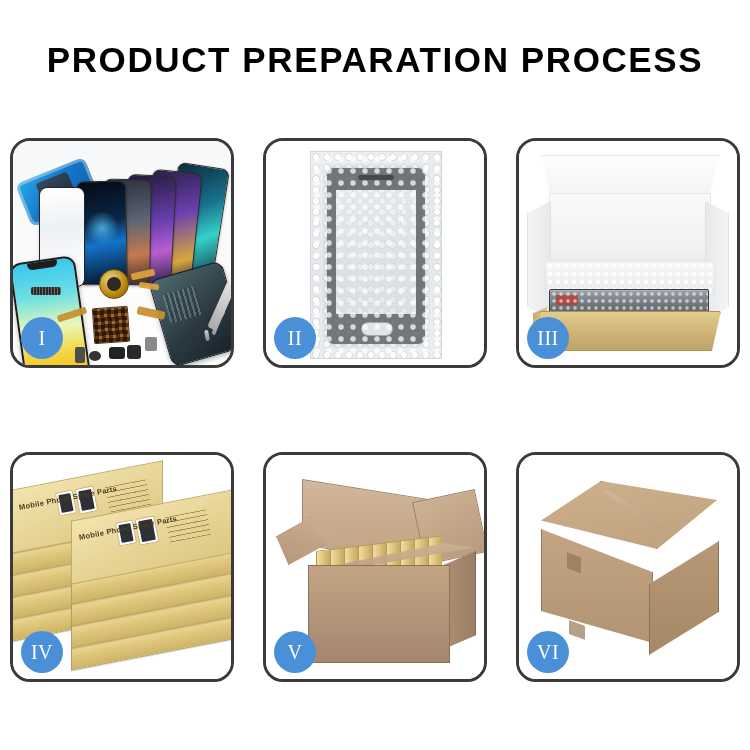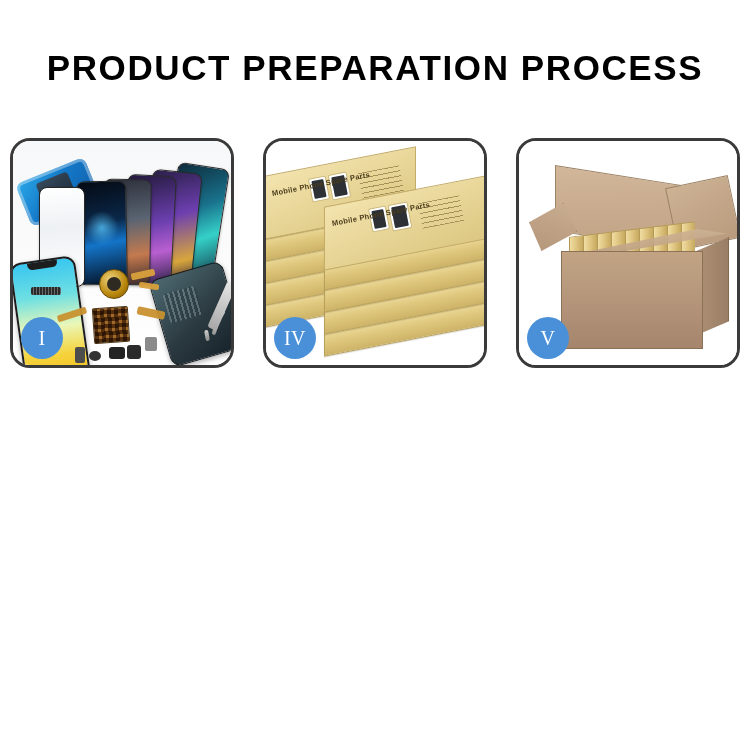--- a/index.html
+++ b/index.html
@@ -5,21 +5,21 @@
   html,body{margin:0;padding:0;}
   body{
     width:750px;height:750px;overflow:hidden;background:#ffffff;
     font-family:"Liberation Sans","DejaVu Sans",sans-serif;
   }
   .page{position:relative;width:750px;height:750px;background:#ffffff;}
 
   
   .header{position:absolute;left:0;top:0;width:750px;text-align:center;}
   .title{
-    margin:12px;padding-top:36px;
+    margin:4px;padding-top:36px;
     font-size:35px;line-height:40px;font-weight:700;
     letter-spacing:1.6px;color:#000000;white-space:nowrap;
   }
   .subtitle{
     margin:0;padding-top:9px;
     font-size:15px;line-height:19px;font-weight:400;
     letter-spacing:0.15px;color:#1a1a1a;white-space:nowrap;
   }
 
   
@@ -434,21 +434,50 @@
         <div class="scrw w1"></div>
         <div class="scrw w2"></div>
         <div class="scrw w3"></div>
         <div class="tool"></div>
       </div>
       <div class="badge">
         <span>I</span>
       </div>
     </div>
 
-
+    <div class="panel">
+      <div class="stage p2">
+        <div class="wrap">
+          <div class="lcd">
+            <div class="ear"></div>
+            <div class="home"></div>
+          </div>
+          <div class="bub"></div>
+        </div>
+      </div>
+      <div class="badge">
+        <span>II</span>
+      </div>
+    </div>
+
+    <div class="panel">
+      <div class="stage p3">
+        <div class="lidback"></div>
+        <div class="foamback"></div>
+        <div class="flapl"></div>
+        <div class="flapr"></div>
+        <div class="foamtop"></div>
+        <div class="screen3"></div>
+        <div class="kraftl"></div>
+        <div class="boxfront"></div>
+      </div>
+      <div class="badge">
+        <span>III</span>
+      </div>
+    </div>
 
     <div class="panel">
       <div class="stage p4">
         <div class="stack">
           <div class="bx le"></div>
           <div class="bx ld"></div>
           <div class="bx lc"></div>
           <div class="bx lb"></div>
           <div class="bx la"></div>
           <div class="lid lid1"></div>
@@ -500,15 +529,28 @@
         </div>
         <div class="ctop"></div>
         <div class="cside"></div>
         <div class="cfront"></div>
       </div>
       <div class="badge">
         <span>V</span>
       </div>
     </div>
 
+    <div class="panel">
+      <div class="stage p6">
+        <div class="top"></div>
+        <div class="lsd"></div>
+        <div class="rsd"></div>
+        <div class="seam"></div>
+        <div class="tapeA"></div>
+        <div class="tapeB"></div>
+      </div>
+      <div class="badge">
+        <span>VI</span>
+      </div>
+    </div>
 
   </div>
 </div>
 
 </body></html>

